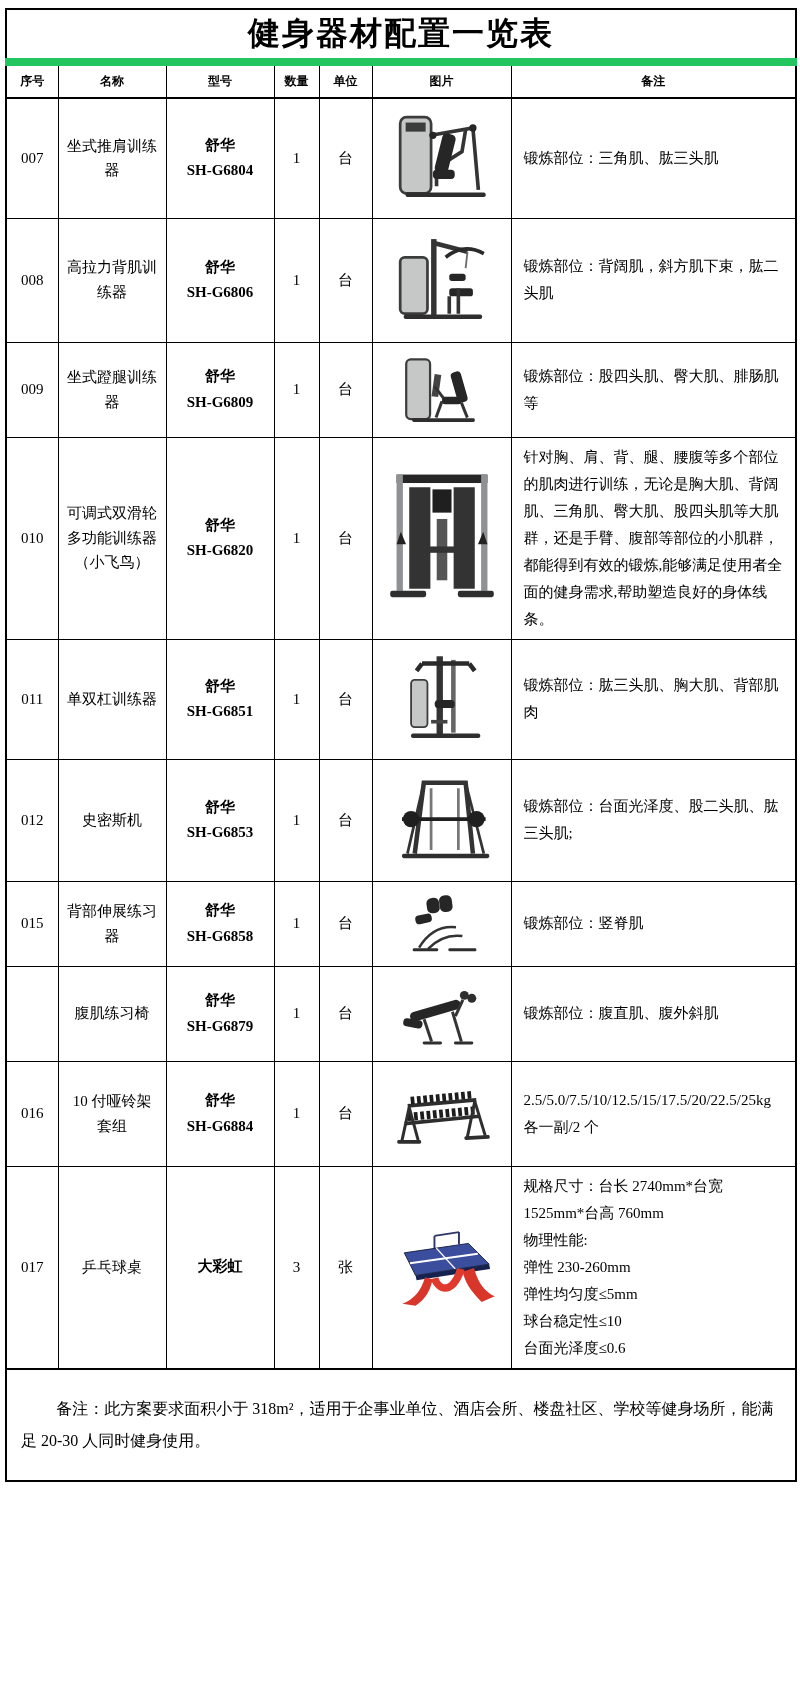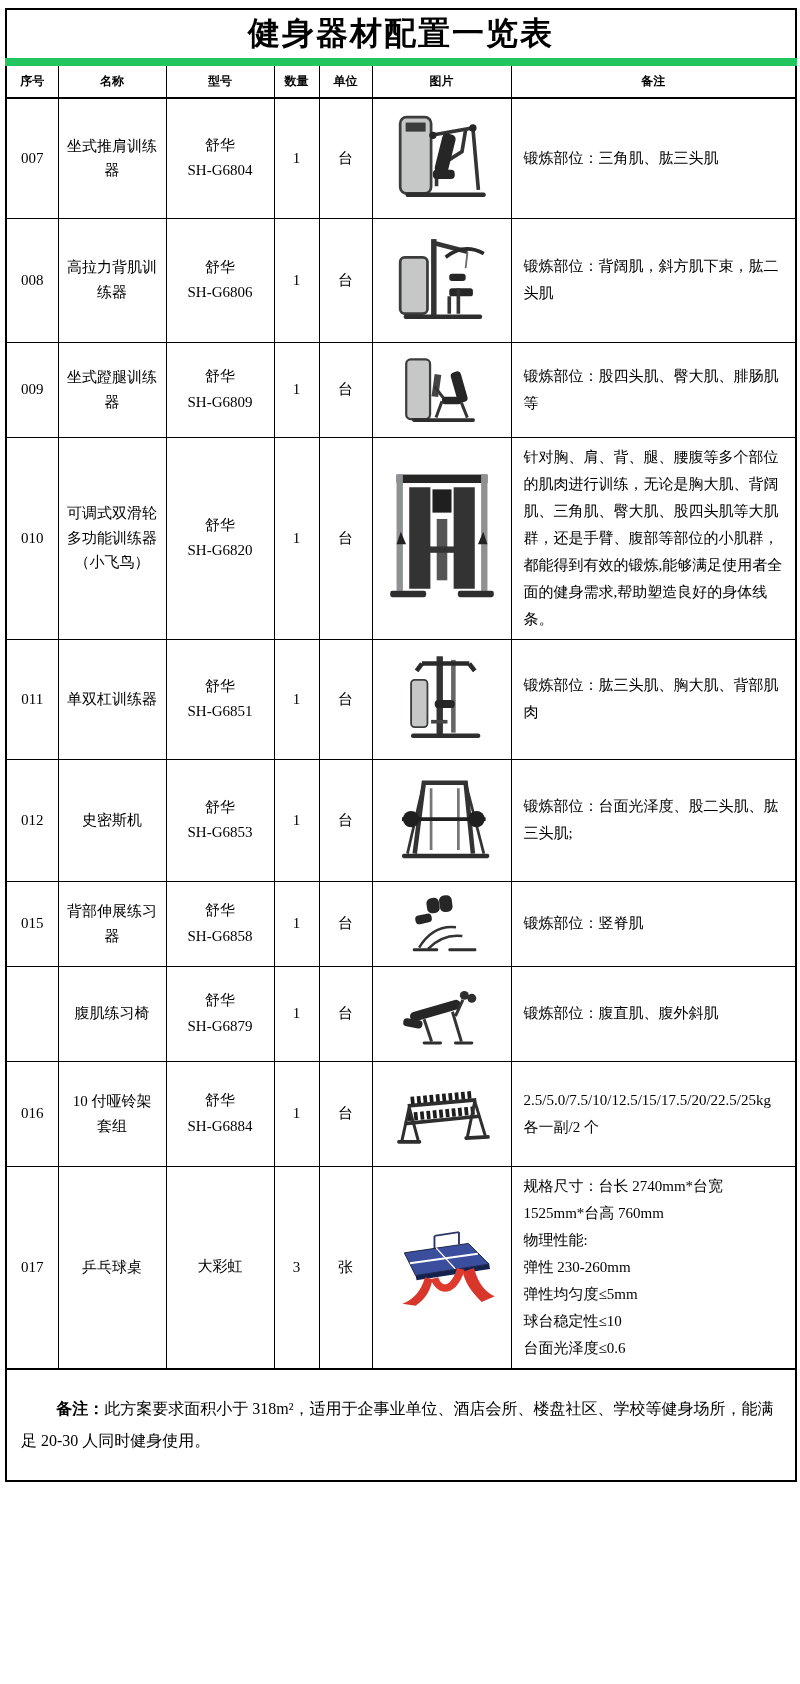--- a/index.html
+++ b/index.html
@@ -7,34 +7,34 @@
        font-family:"Liberation Serif","DejaVu Serif",serif;}
   .sheet{width:800px;height:1684px;overflow:hidden;background:#fff;}
   table.cfg{border-collapse:collapse;table-layout:fixed;width:790px;
             margin:8px 0 0 5px;border:2px solid #000;}
   td{border:1px solid #000;text-align:center;vertical-align:middle;
      font-size:15px;padding:2px 4px;overflow:hidden;}
   .t-title{font-size:32px;font-weight:bold;letter-spacing:2px;
            border-bottom:8px solid #22c55e;height:44px;}
   tr.hdr td{font-weight:bold;font-size:12px;border-bottom:2px solid #000;}
   .c-name{padding:2px 8px;line-height:1.65;margin-top:36px;}
-  .c-model{line-height:1.7;}
+  .c-model{line-height:1.7;font-weight:bold;}
   .c-remark{text-align:left;padding:6px 10px 6px 12px;line-height:1.8;
             white-space:pre-line;}
   .c-remark.center{text-align:center;}
   .c-photo{padding:1px;}
   .ph{width:128px;height:100px;display:inline-block;vertical-align:middle;}
   .ph-m{height:82px;}
   .ph-s{height:70px;}
   .ph-xl{width:118px;height:148px;}
   .ph-tt{width:132px;height:126px;}
   tr.note-row td{border-top:2px solid #000;text-align:left;
                  vertical-align:middle;padding:10px 14px;}
   .note-p{font-size:16px;line-height:1.95;text-indent:2.2em;margin:0;}
-  .b{font-weight:bold;}
+  .b{font-weight:normal;}
   .defs{position:absolute;width:0;height:0;overflow:hidden;}
 </style>
 </head>
 <body>
 
 <svg class="defs" aria-hidden="true">
   <symbol id="sym-press" viewBox="0 0 140 110">
     <rect x="24" y="10" width="34" height="84" rx="7" fill="#c6c8c7" stroke="#3c3c3c" stroke-width="3"></rect>
     <rect x="30" y="16" width="22" height="10" fill="#3c3c3c"></rect>
     <g stroke="#343434" stroke-width="4" fill="none">

